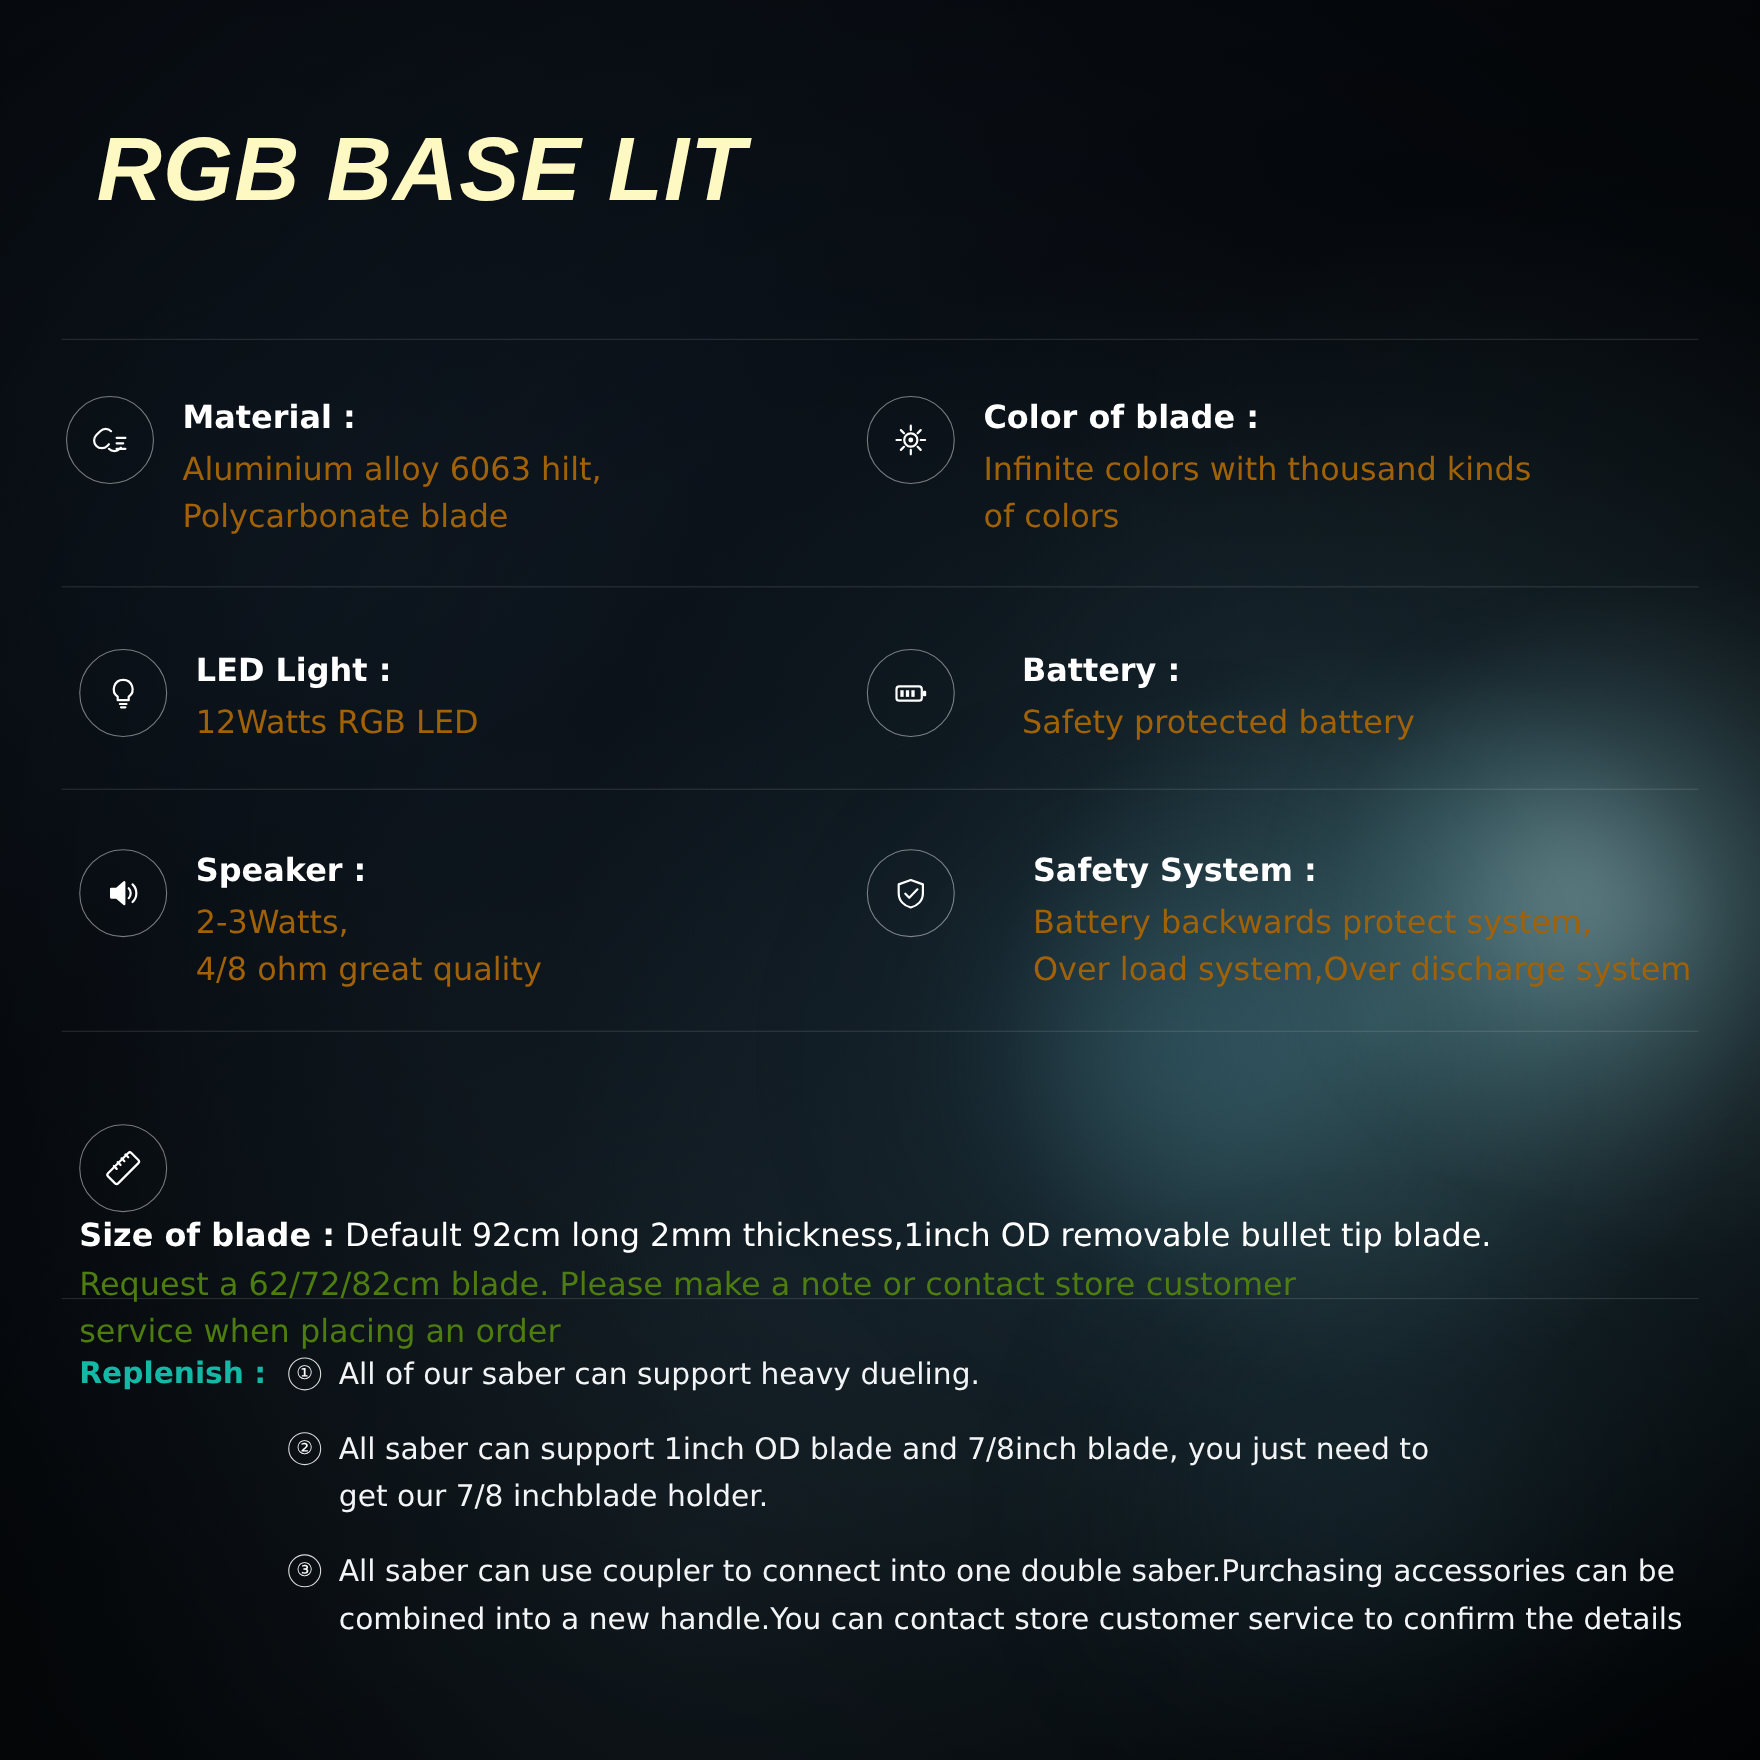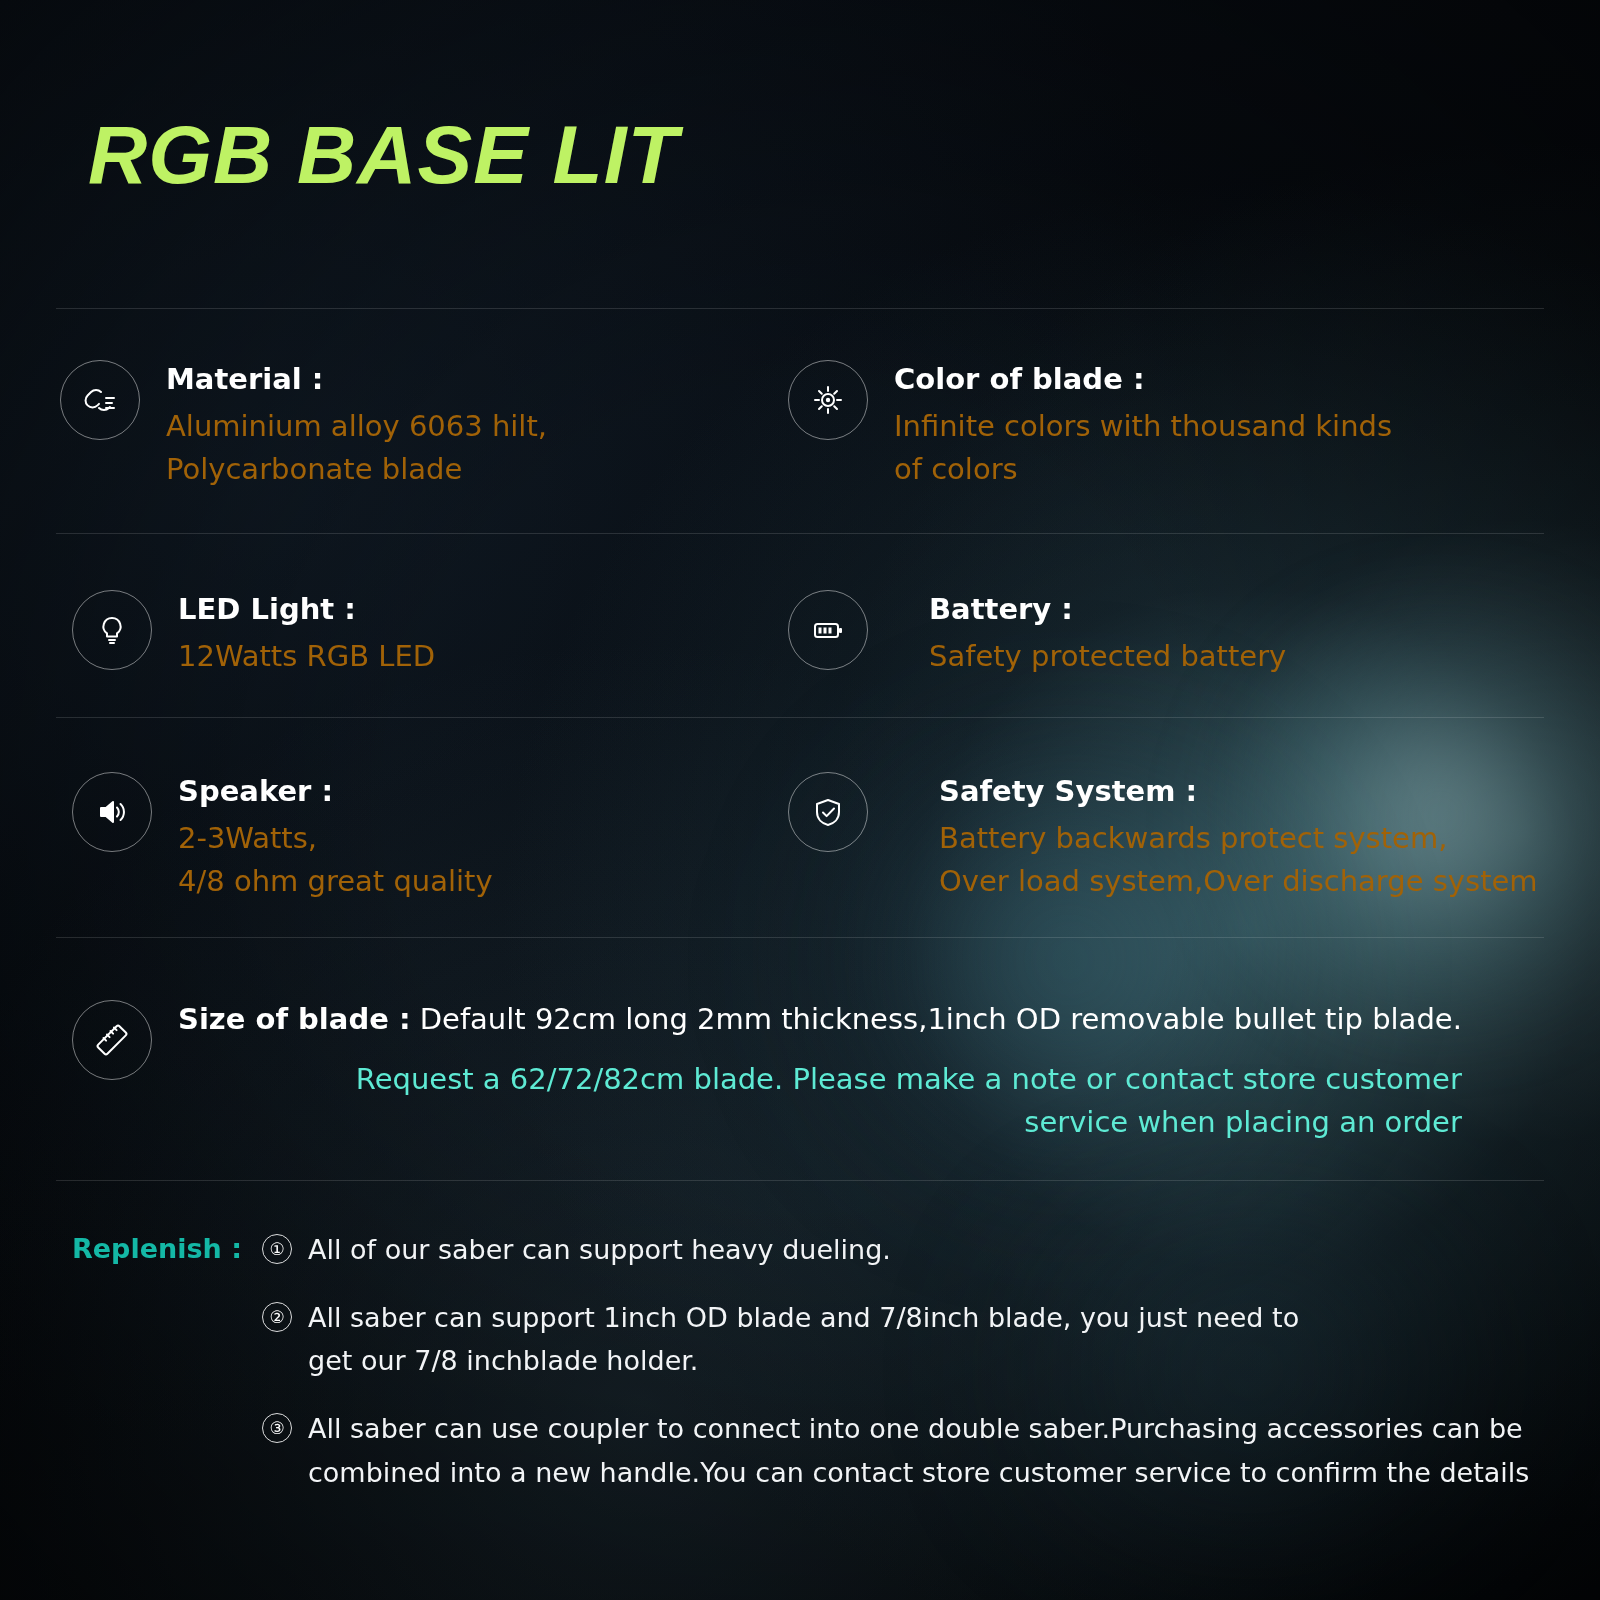--- a/index.html
+++ b/index.html
@@ -60,21 +60,21 @@
 
   
   .title {
     position: absolute;
     left: 88px;
     top: 108px;
     font-size: 82px;
     font-weight: 700;
     font-style: italic;
     letter-spacing: 1px;
-    color: #bef264;
+    color: #fef9c3;
     font-family: "Liberation Sans", sans-serif;
   }
 
   
   .divider {
     position: absolute;
     left: 56px;
     width: 1488px;
     height: 1px;
     background: rgba(255,255,255,0.13);
@@ -112,47 +112,47 @@
     color: #a16207;
     line-height: 1.48;
     font-family: "DejaVu Sans", sans-serif;
     white-space: pre-line;
   }
 
   
   .sizeblock {
     position: absolute;
     left: 72px;
-    top: 998px;
+    top: 1020px;
     display: flex;
     align-items: flex-start;
     width: 1480px;
+    flex-direction: column;
   }
   .sizeblock .icon-wrap {
     flex: 0 0 auto;
     width: 78px;
     height: 78px;
     border-radius: 50%;
     border: 1.5px solid rgba(255,255,255,0.45);
     display: flex;
     align-items: center;
     justify-content: center;
     margin-right: 26px;
     margin-top: 2px;
   }
   .sizeblock .size-text { line-height: 1.46; }
   .size-line1 { font-size: 29px; }
   .size-line1 b { font-weight: 700; }
   .size-note {
     font-size: 29px;
-    color: #5eead4;
+    color: #4d7c0f;
     display: block;
-    margin-top: 18px;
+    margin-top: 2px;
     white-space: pre-line;
-    text-align: right;
   }
 
   
   .replenish {
     position: absolute;
     left: 72px;
     top: 1228px;
     width: 1490px;
   }
   .rep-label {

